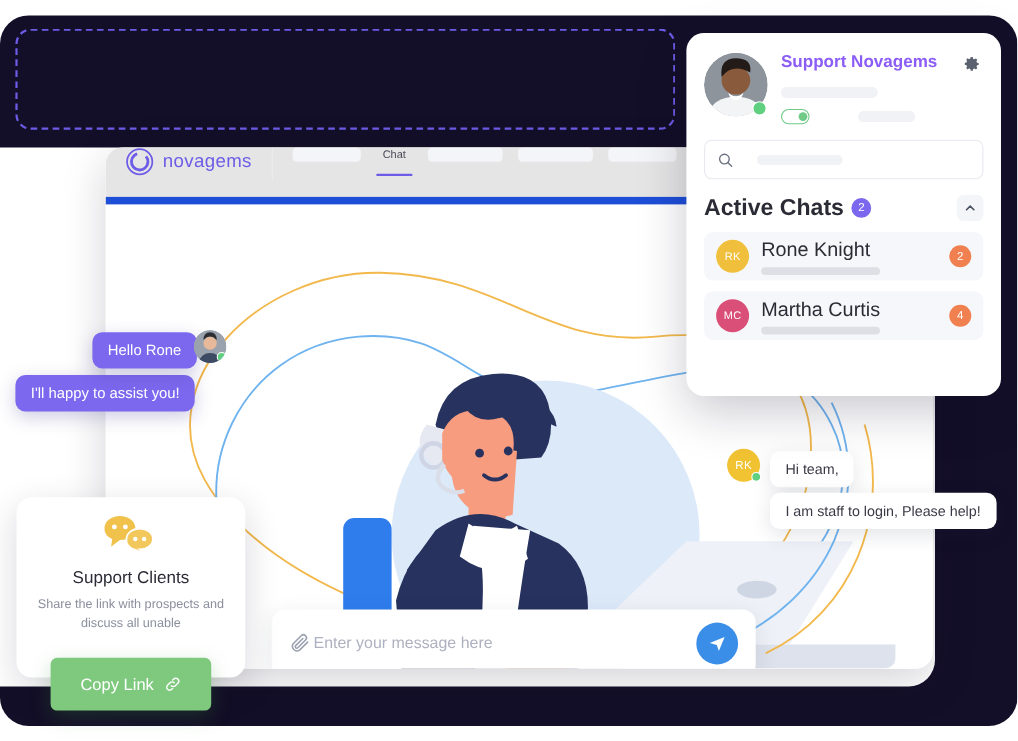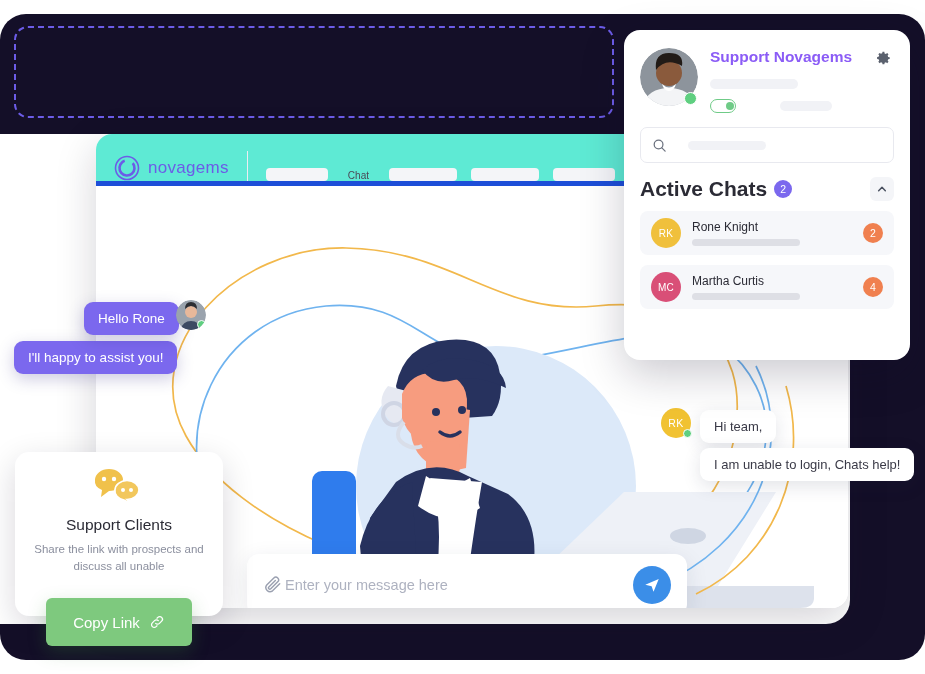--- a/index.html
+++ b/index.html
@@ -65,26 +65,26 @@
     width: 752px;
     height: 474px;
     background: #ffffff;
     border-radius: 16px;
     box-shadow: 0 12px 40px rgba(20,15,40,0.18);
     overflow: hidden;
   }
   #app-header {
     position: relative;
     height: 52px;
-    border-bottom: 5px solid #1d4ed8;
-    display: flex;
-    align-items: flex-end;
+    border-bottom: 7px solid #1d4ed8;
+    display: flex;
+    align-items: flex-start;
     padding: 0 18px;
     box-sizing: border-box;
-    background: #5eead4;
+    background: #e5e5e5;
   }
   .logo-wrap {
     display: flex;
     align-items: center;
     gap: 8px;
   }
   .logo-mark {
     width: 26px;
     height: 26px;
     flex: none;
@@ -396,21 +396,21 @@
   }
   .chat-avatar {
     width: 30px; height: 30px;
     border-radius: 50%;
     color: #fff;
     font-size: 10px;
     display: flex; align-items: center; justify-content: center;
     flex: none;
     letter-spacing: .3px;
   }
-  .chat-name { font-size: 12px; color: #2b2b35; }
+  .chat-name { font-size: 18px; color: #2b2b35; }
   .chat-ph { width: 108px; height: 7px; border-radius: 4px; background: #dedfe5; margin-top: 5px; }
   .chat-badge {
     margin-left: auto;
     width: 20px; height: 20px;
     border-radius: 50%;
     background: #f0804f;
     color: #fff;
     font-size: 10.5px;
     display: flex; align-items: center; justify-content: center;
     flex: none;
@@ -505,21 +505,21 @@
     <svg width="30" height="30" viewBox="0 0 30 30">
       <circle cx="15" cy="15" r="15" fill="#9aa3ad"></circle>
       <circle cx="15" cy="12" r="6" fill="#e8b89a"></circle>
       <path d="M4 30 q 3 -9 11 -9 q 8 0 11 9 Z" fill="#3d4a63"></path>
       <path d="M9 9 q 6 -6 12 0 q 0 -7 -6 -7 q -6 0 -6 7 Z" fill="#2c2e33"></path>
     </svg>
     <div class="dot-online" style="right:0px;bottom:1px"></div>
   </div>
 
   <div class="bubble-in" id="bubble-hiteam">Hi team,</div>
-  <div class="bubble-in" id="bubble-login">I am unable to login, Chats help!</div>
+  <div class="bubble-in" id="bubble-login">I am staff to login, Please help!</div>
   <div id="avatar-rk-chat">
     <span>RK</span>
     <div class="dot-online" style="right:-1px;bottom:0px"></div>
   </div>
 
   <div id="onboard-card">
     <svg width="56" height="40" viewBox="0 0 56 40">
       <path d="M4 14 a14 11 0 0 1 28 0 a14 11 0 0 1 -14 11 l -8 6 l 1 -7 a13 10 0 0 1 -7 -10 Z" fill="#f0c14b"></path>
       <path d="M24 24 a12 9.5 0 0 1 24 0 a12 9.5 0 0 1 -12 9.5 l 6 5.5 l -9 -5 a11.5 9 0 0 1 -9 -10 Z" fill="#f2c75c" stroke="#ffffff" stroke-width="1.6"></path>
       <circle cx="13" cy="13" r="2.2" fill="#ffffff"></circle>

